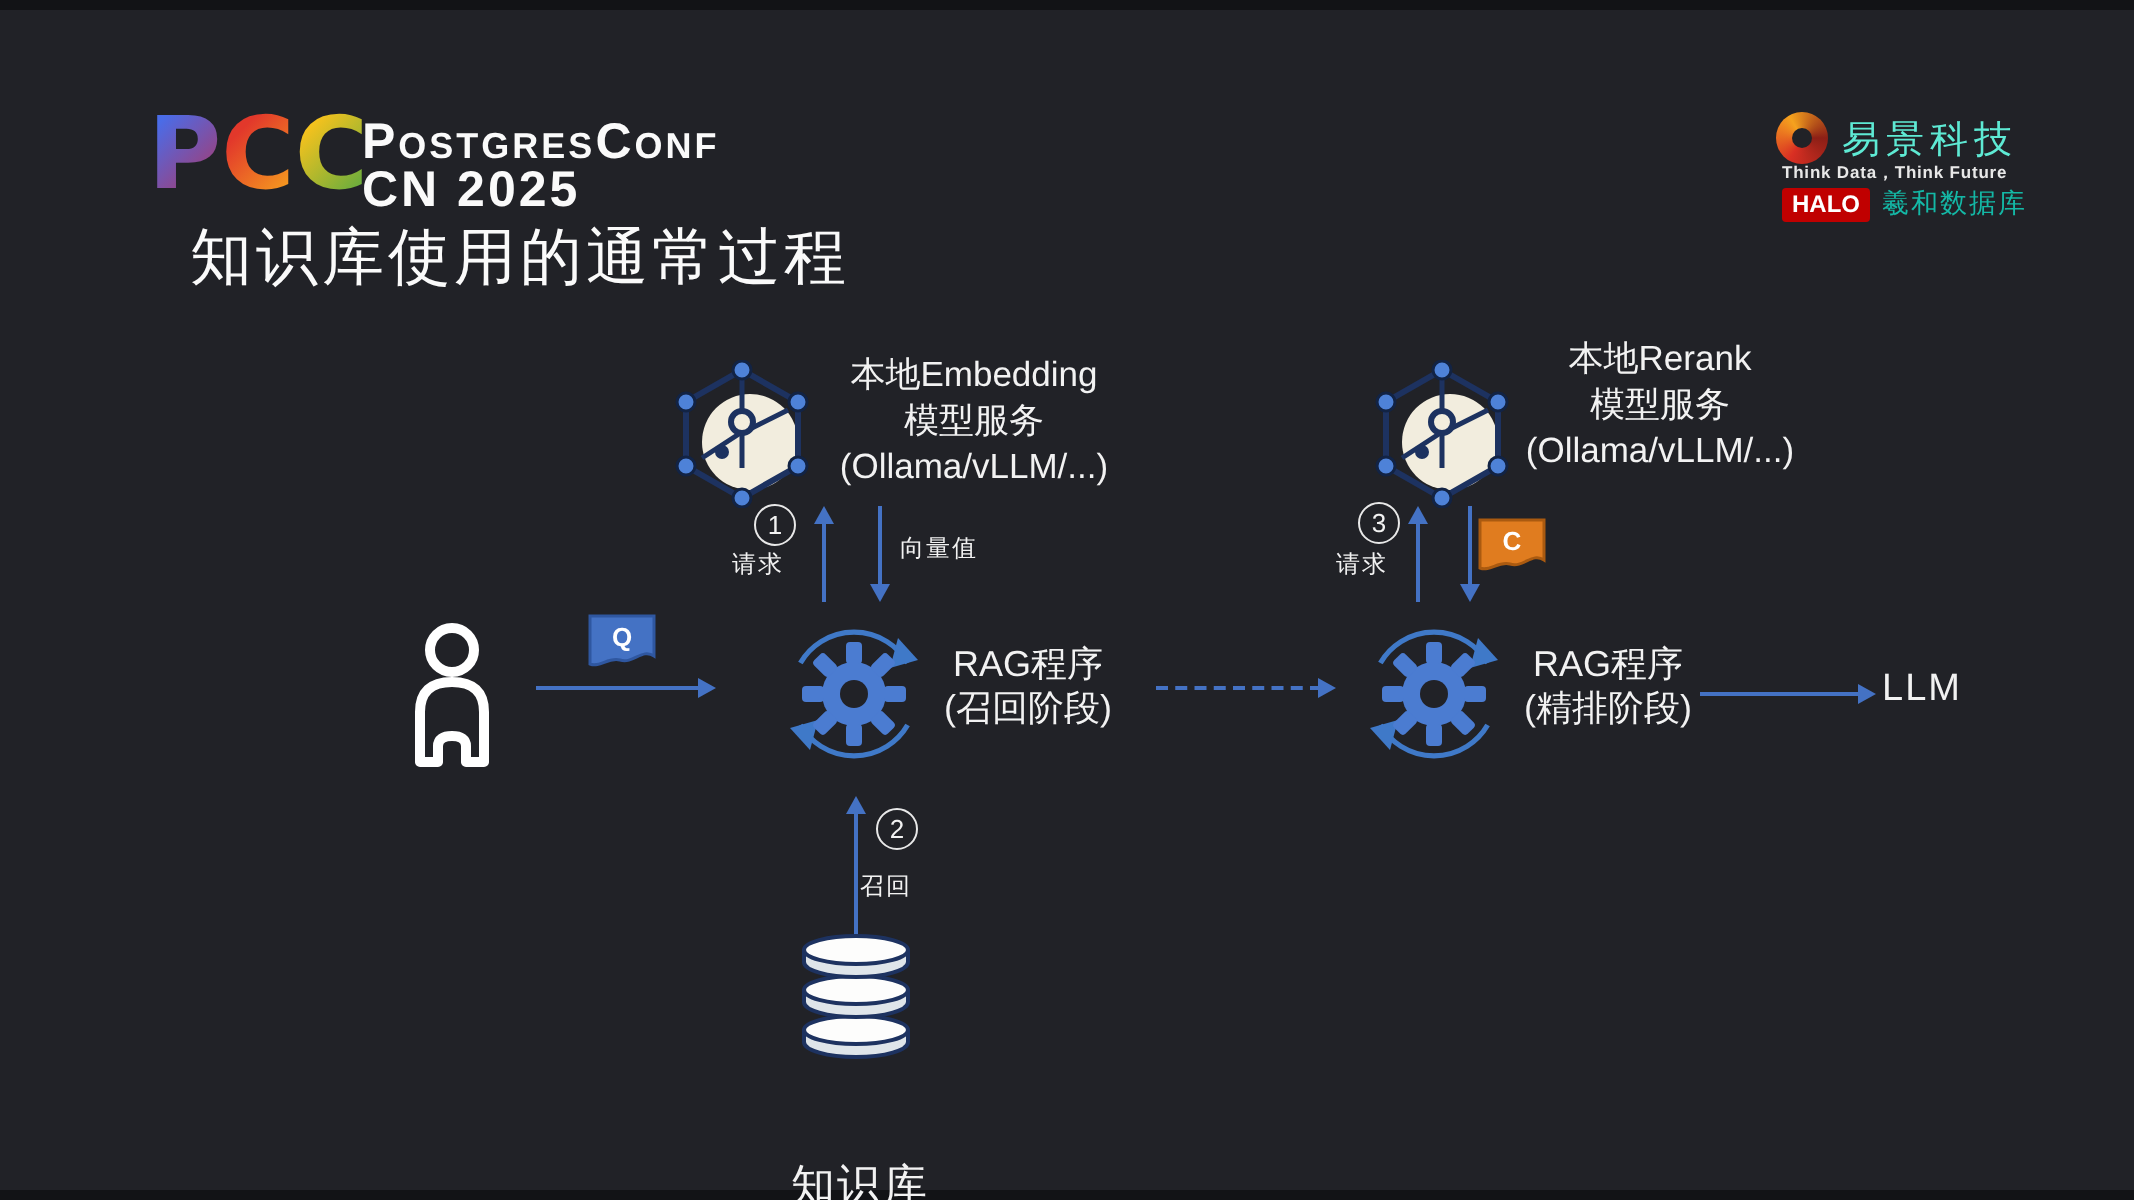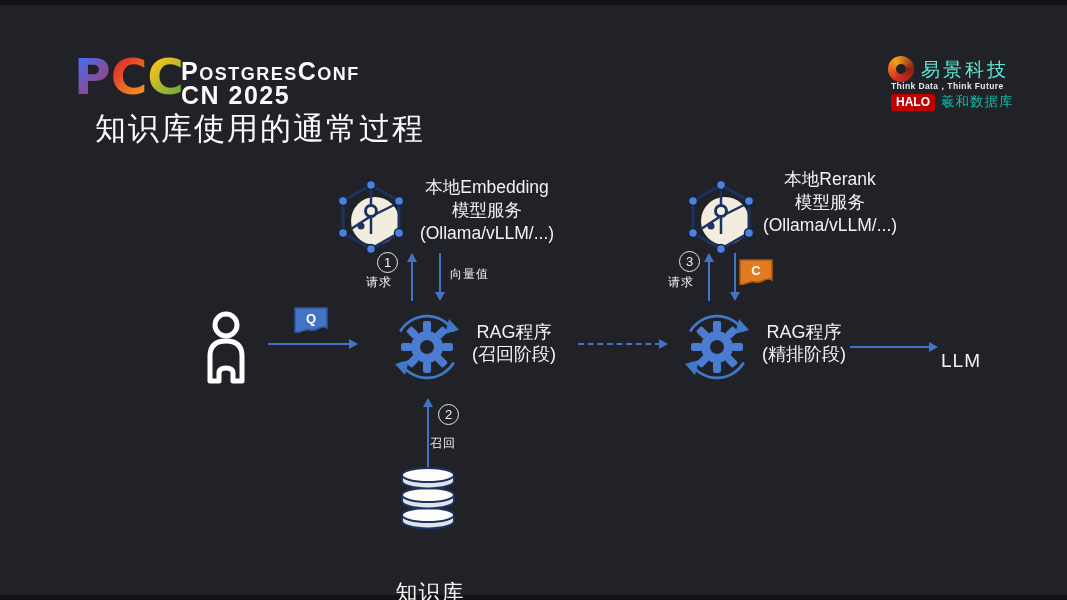--- a/index.html
+++ b/index.html
@@ -262,21 +262,21 @@
   </svg>
   <div class="lbl rag-text c-text" style="left:748px;top:321px;">
     <div>RAG程序</div>
     <div>(精排阶段)</div>
   </div>
 
   <div class="harrow" style="left:850px;top:342px;width:88px;">
       <span class="shaft"></span>
       <span class="head"></span>
     </div>
-  <div class="lbl" style="left:941px;top:334px;font-size:19px;letter-spacing:1px;margin-top:16px;">LLM</div>
+  <div class="lbl" style="left:941px;top:334px;font-size:19px;letter-spacing:1px;">LLM</div>
 
   <div class="varrow up" style="left:422px;top:398px;height:70px;">
       <span class="head"></span>
       <span class="shaft"></span>
     </div>
   <span class="step-num" style="left:438px;top:404px;">2</span>
   <div class="lbl step-lbl" style="left:430px;top:435px;">召回</div>
 
   <svg class="icon" style="left:397px;top:466px;" width="62" height="66" viewBox="0 0 62 66">
     <g>

